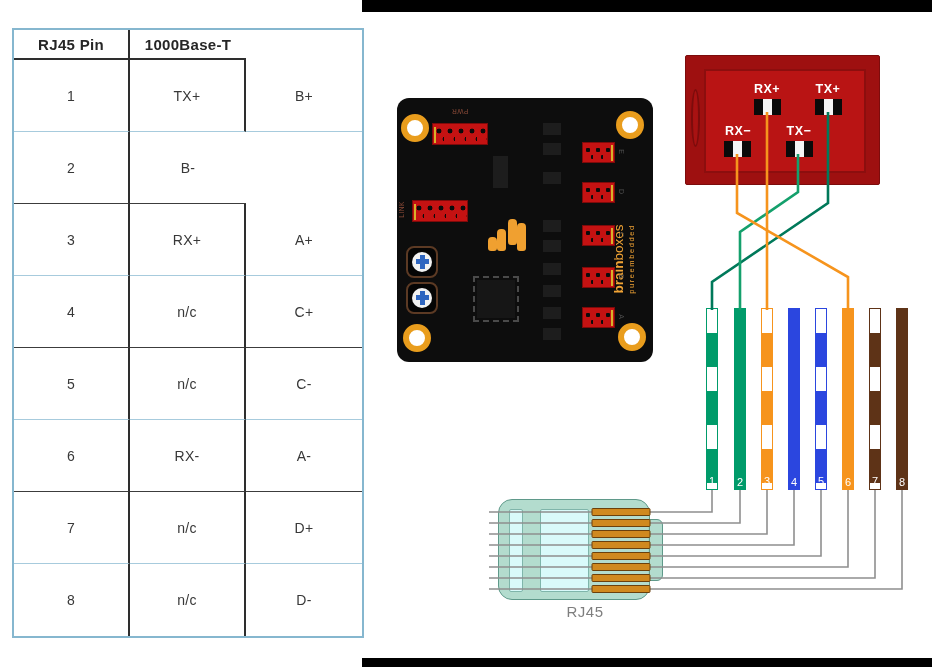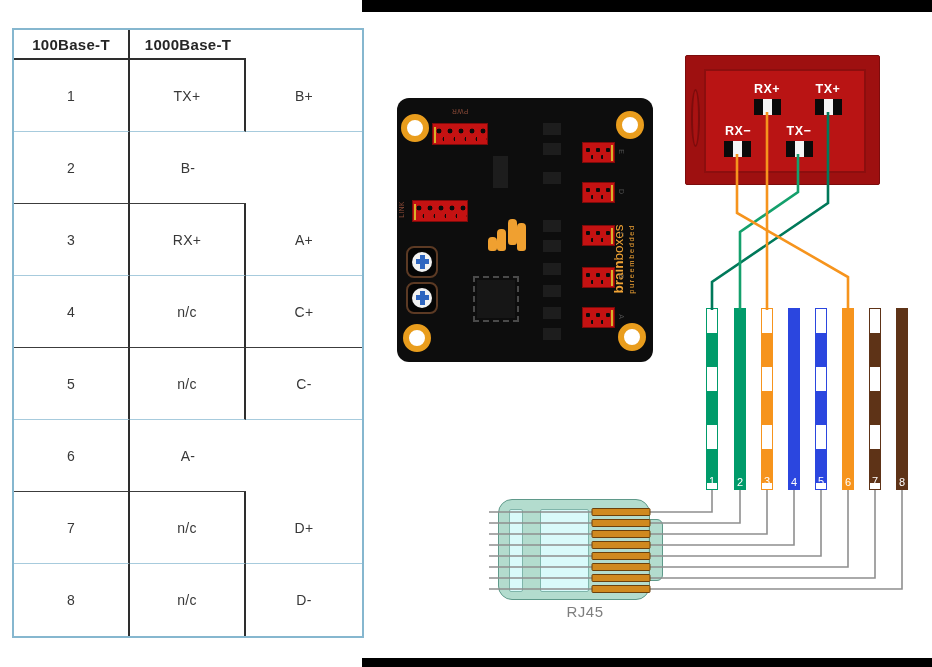--- a/index.html
+++ b/index.html
@@ -76,21 +76,21 @@
 </head>
 <body>
 
 <div class="stage">
 
   <div class="bar bar-top"></div>
   <div class="bar bar-bottom"></div>
 
   <div class="tbl">
       <div class="trow hdr">
-        <div class="cell">100Base-T</div>
+        <div class="cell">RJ45 Pin</div>
         <div class="cell">1000Base-T</div>
       </div>
       <div class="trow data">
         <div class="cell">1</div>
         <div class="cell">TX+</div>
         <div class="cell">B+</div>
       </div>
       <div class="trow data">
         <div class="cell">2</div>
         <div class="cell">B-</div>
@@ -105,20 +105,21 @@
         <div class="cell">n/c</div>
         <div class="cell">C+</div>
       </div>
       <div class="trow data">
         <div class="cell">5</div>
         <div class="cell">n/c</div>
         <div class="cell">C-</div>
       </div>
       <div class="trow data">
         <div class="cell">6</div>
+        <div class="cell">RX-</div>
         <div class="cell">A-</div>
       </div>
       <div class="trow data">
         <div class="cell">7</div>
         <div class="cell">n/c</div>
         <div class="cell">D+</div>
       </div>
       <div class="trow data">
         <div class="cell">8</div>
         <div class="cell">n/c</div>

